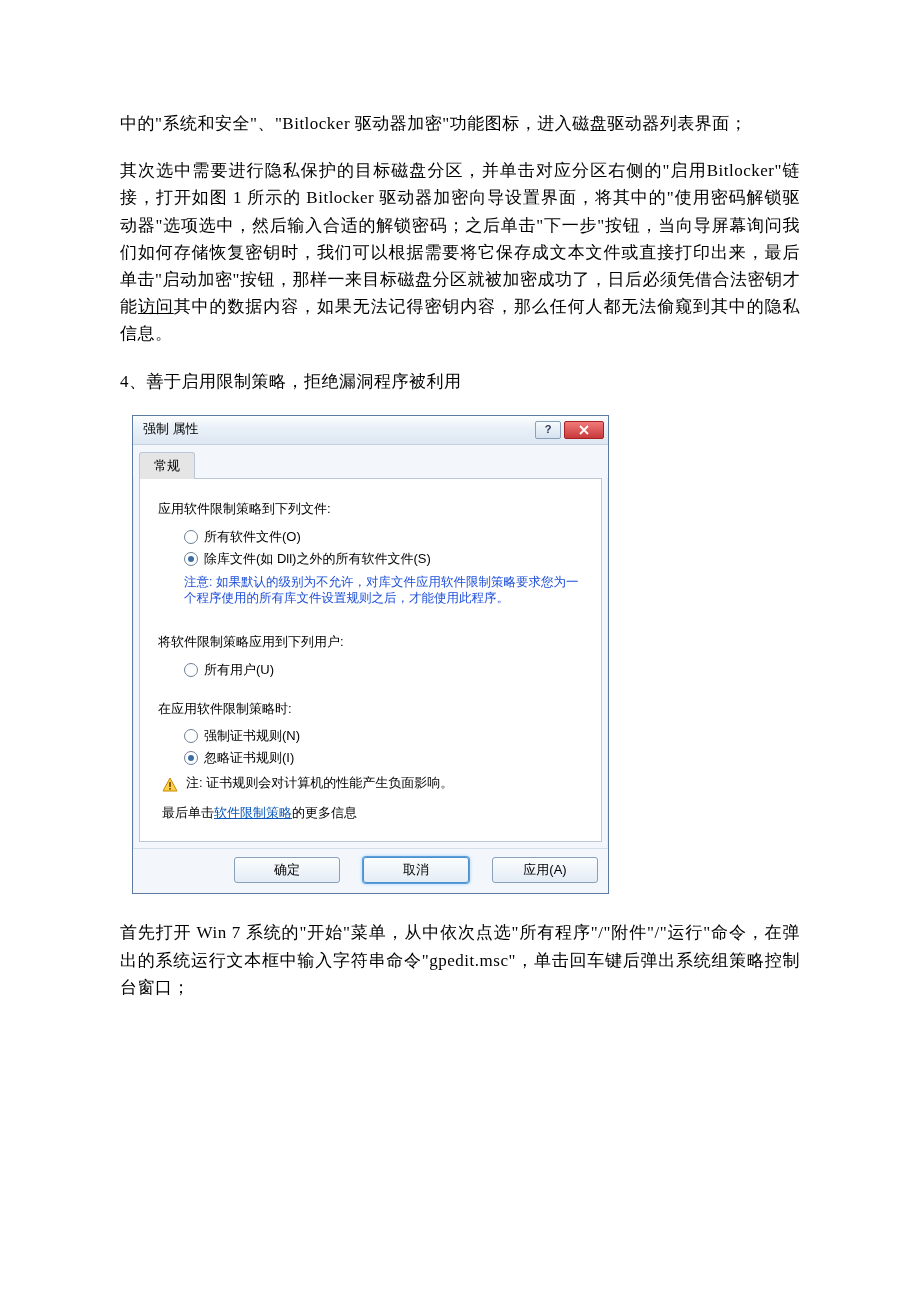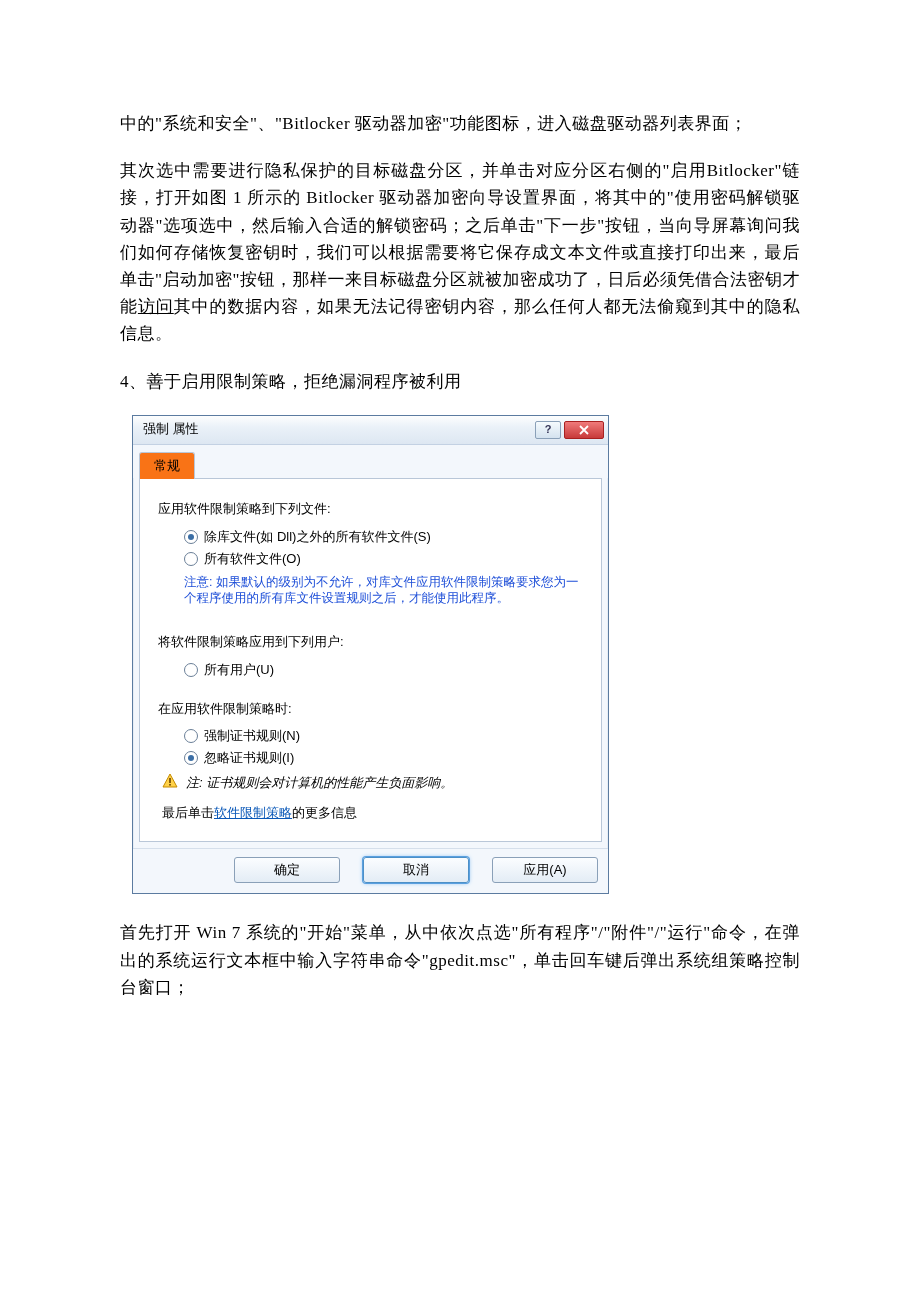--- a/index.html
+++ b/index.html
@@ -72,21 +72,21 @@
     font-weight:bold;
     font-size:11px;
   }
   .tab-strip {
     padding: 6px 6px 0 6px;
     background: #f3f7fc;
   }
   .tab {
     display: inline-block;
     padding: 3px 14px;
-    background: #f97316;
+    background: #e5e5e5;
     border: 1px solid #b9c7d8;
     border-bottom: none;
     border-radius: 3px 3px 0 0;
     font-size: 13px;
     position: relative;
     top: 1px;
   }
   .panel {
     margin: 0 6px 6px 6px;
     background: #fff;
@@ -123,25 +123,24 @@
   .note {
     margin: 4px 0 8px 6px;
     color:#1d4ed8;
     font-size:12.5px;
     line-height:1.3;
     padding-left:20px;
   }
   .sep { height: 14px; }
   .warn-note {
     display:flex;
-    align-items:flex-start;
+    align-items:flex-end;
     gap:8px;
     margin:4px 0 8px 4px;
     font-size:13px;
-    font-style:italic;
   }
   .warn-icon {
     width:16px;height:16px;
   }
   .learn {
     margin: 10px 0 6px 4px;
     font-size:13px;
   }
   .learn a { color:#0a58b8; text-decoration:underline;}
   .hl-box { border:1px dotted #888; padding:0 1px;}
@@ -195,26 +194,26 @@
             </svg>
         </span>
       </div>
       <div class="tab-strip">
         <span class="tab">常规</span>
       </div>
       <div class="panel">
 
         <div class="group-label">应用软件限制策略到下列文件:</div>
         <div class="opt">
+          <span class="radio"></span>
+          <span>所有软件文件(O)</span>
+        </div>
+        <div class="opt">
           <span class="radio checked"></span>
           <span>除库文件(如 Dll)之外的所有软件文件(S)</span>
-        </div>
-        <div class="opt">
-          <span class="radio"></span>
-          <span>所有软件文件(O)</span>
         </div>
         <div class="note">注意: 如果默认的级别为不允许，对库文件应用软件限制策略要求您为一个程序使用的所有库文件设置规则之后，才能使用此程序。</div>
 
         <div class="sep"></div>
 
         <div class="group-label">将软件限制策略应用到下列用户:</div>
         <div class="opt">
           <span class="radio"></span>
           <span>所有用户(U)</span>
         </div>

